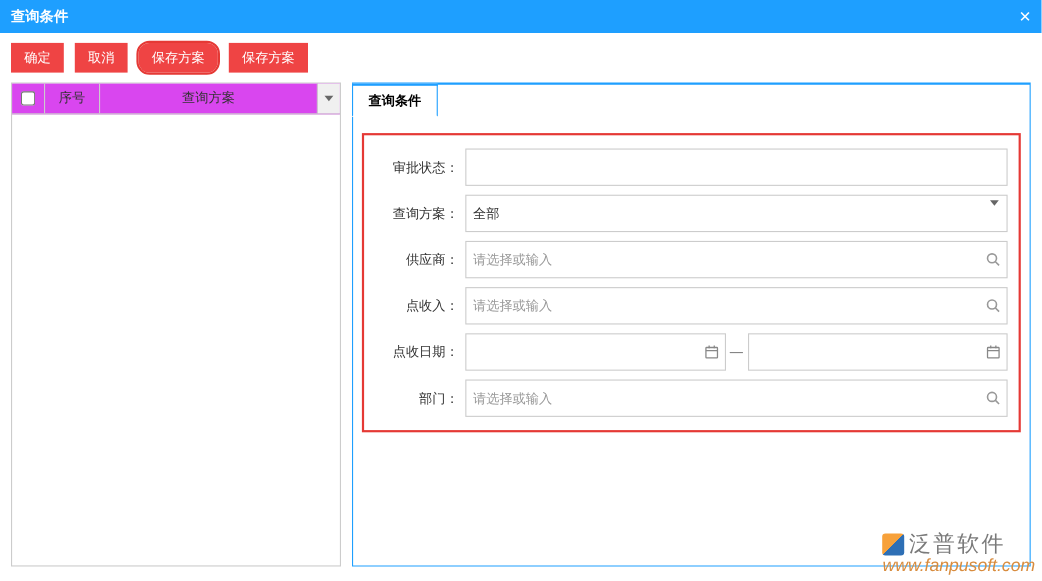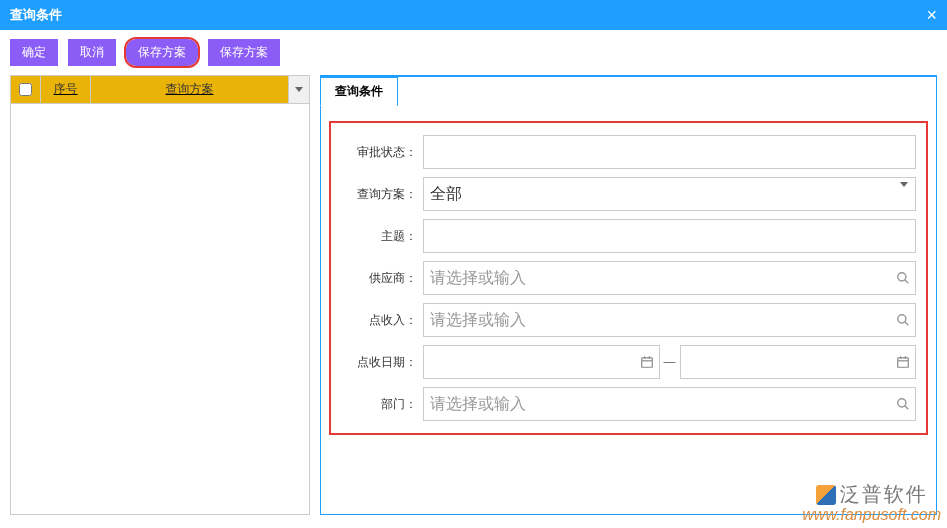--- a/index.html
+++ b/index.html
@@ -29,21 +29,21 @@
   cursor: pointer;
   font-weight: normal;
 }
 .toolbar {
   padding: 9px 10px;
   display: flex;
   gap: 10px;
   background: #fff;
 }
 .btn {
-  background: #8b5cf6;
+  background: #ef4444;
   color: #fff;
   border: none;
   padding: 5px 12px;
   font-size: 12px;
   cursor: pointer;
   font-family: inherit;
 }
 .btn-highlighted {
   outline: 2px solid #E53935;
   outline-offset: 0;
@@ -54,24 +54,23 @@
   height: calc(100% - 78px);
   padding: 0 10px 10px 10px;
   gap: 10px;
 }
 .left-panel {
   width: 300px;
   border: 1px solid #ccc;
 }
 .grid-header {
   display: flex;
-  background: #eab308;
+  background: #d946ef;
   border-bottom: 1px solid #ccc;
   height: 28px;
-  text-decoration: underline;
 }
 .grid-header > div {
   border-right: 1px solid #ccc;
   display: flex;
   align-items: center;
   justify-content: center;
   font-size: 12px;
   color: #333;
 }
 .col-chk { width: 30px; }
@@ -129,21 +128,21 @@
   color: #333;
 }
 .form-field {
   flex: 1;
 }
 .f-input, .f-select, .f-lookup, .f-date {
   width: 100%;
   height: 26px;
   border: 1px solid #ccc;
   padding: 16px 6px;
-  font-size: 16px;
+  font-size: 12px;
   font-family: inherit;
   background: #fff;
 }
 .f-wrap {
   position: relative;
   display: flex;
   align-items: flex-end;
 }
 .f-lookup { padding-right: 26px; color: #333; }
 .f-lookup::placeholder { color: #999; }
@@ -184,21 +183,21 @@
   position: absolute;
   right: 6px;
   bottom: 4px;
   text-align: right;
   pointer-events: none;
 }
 .wm-top {
   display: flex;
   align-items: center;
   gap: 4px;
-  justify-content: center;
+  justify-content: flex-start;
   color: #7a7a7a;
   font-size: 20px;
   letter-spacing: 2px;
 }
 .wm-logo {
   width: 20px; height: 20px;
   border-radius: 3px;
   background: linear-gradient(135deg, #f7a13a 50%, #2e6fb5 50%);
 }
 .wm-url {
@@ -254,26 +253,20 @@
         <div class="form-row">
           <div class="form-label">查询方案：</div>
           <div class="form-field select-wrap">
             <input class="f-select" readonly="" value="全部" style="">
             <span class="select-arrow">
               <span class="triangle-down"></span>
             </span>
           </div>
         </div>
 
-        <div class="form-row">
-          <div class="form-label">主题：</div>
-          <div class="form-field">
-            <input class="f-input" value="" style="">
-          </div>
-        </div>
 
         <div class="form-row">
           <div class="form-label">供应商：</div>
           <div class="form-field f-wrap">
             <input class="f-lookup" placeholder="请选择或输入" style="">
             <span class="icon-right">
               <svg width="14" height="14" viewBox="0 0 24 24" fill="none" stroke="#999" stroke-width="2.5">
                   <circle cx="10" cy="10" r="7"></circle>
                   <line x1="21" y1="21" x2="15" y2="15"></line>
                 </svg>

